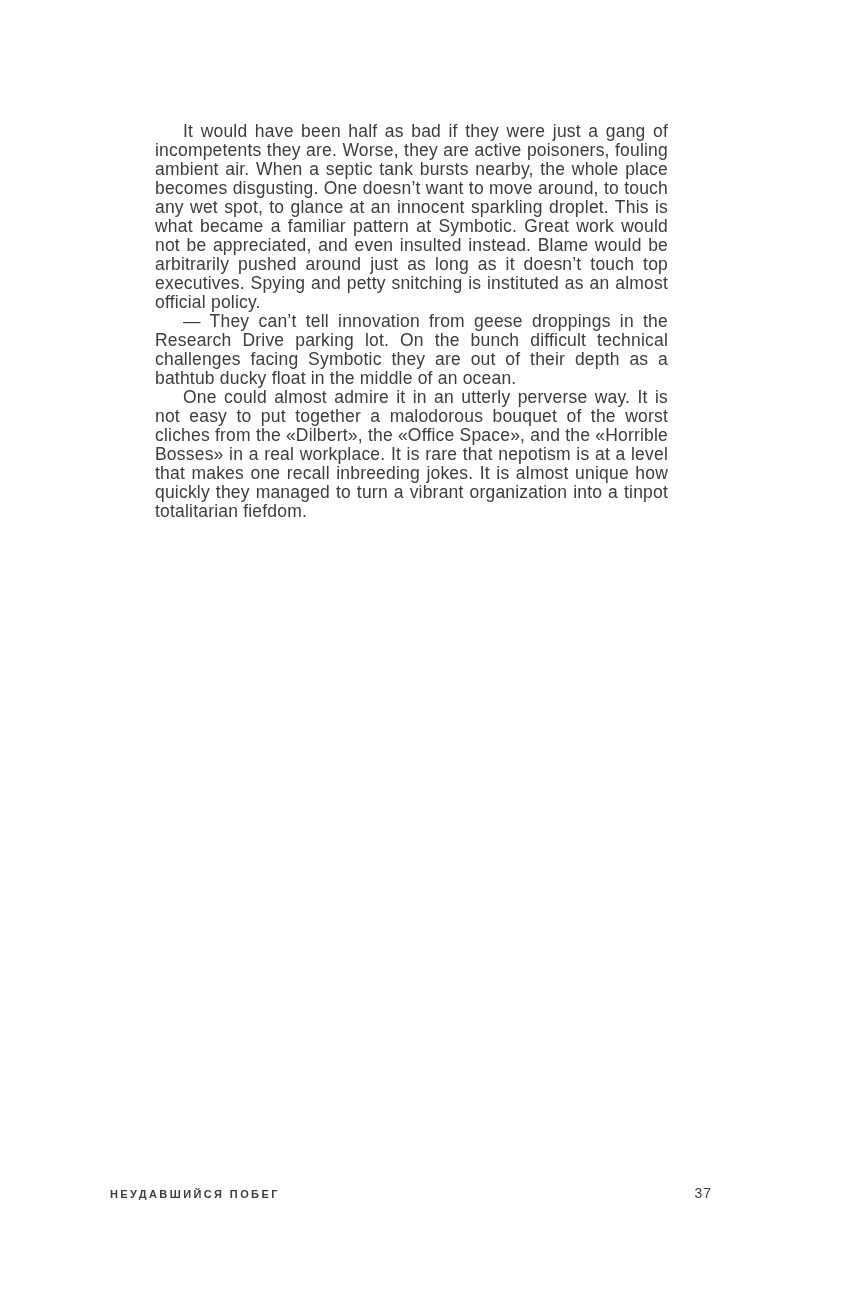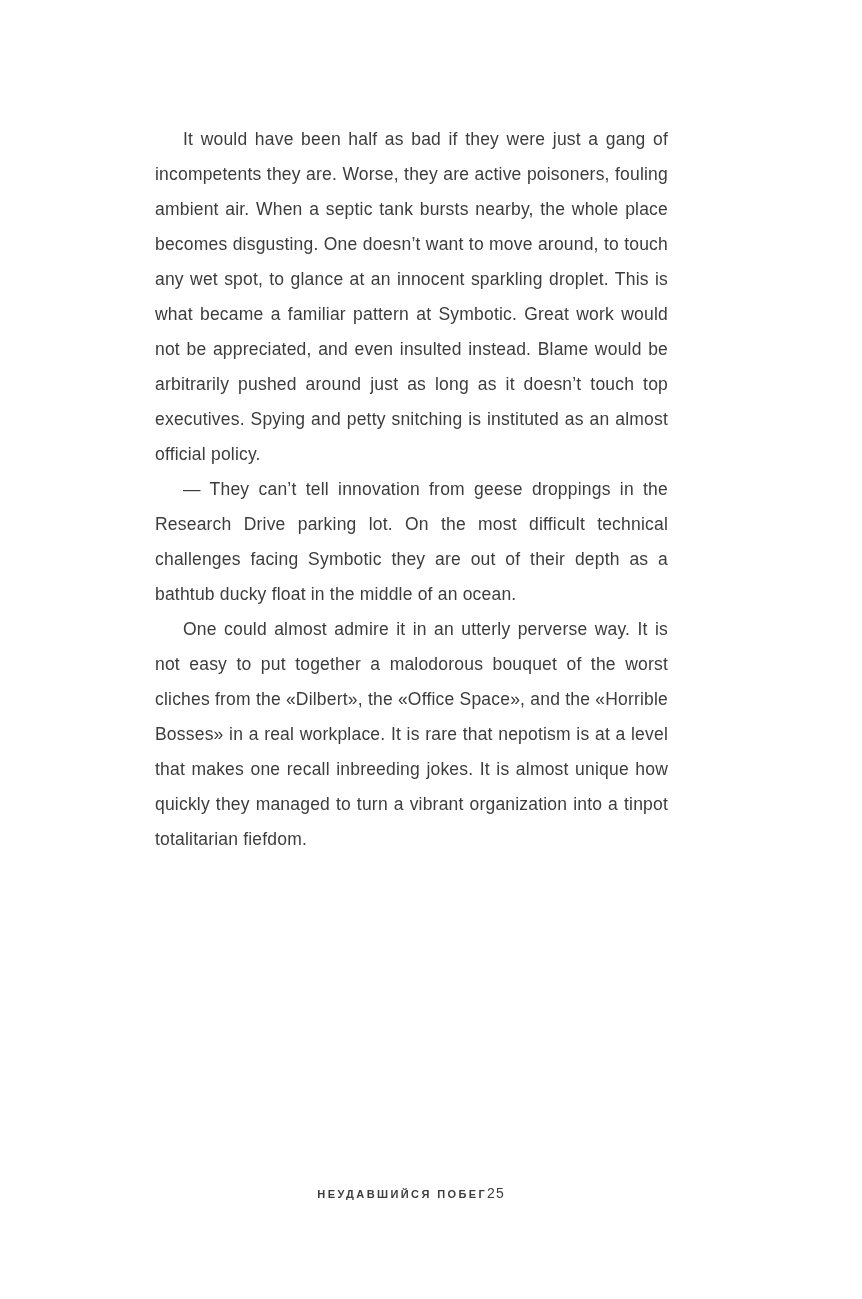--- a/index.html
+++ b/index.html
@@ -15,58 +15,58 @@
     font-family: "Liberation Sans", sans-serif;
     overflow: hidden;
   }
   .text-block {
     position: absolute;
     left: 155px;
     top: 122px;
     width: 513px;
     color: #3c3c3c;
     font-size: 17.5px;
-    line-height: 35px;
+    line-height: 19px;
     text-align: justify;
     letter-spacing: 0.2px;
     font-weight: 400;
   }
   .text-block p {
     margin: 0;
     padding: 0;
     text-indent: 28px;
   }
   .footer {
     position: absolute;
     left: 110px;
     right: 150px;
     top: 1185px;
     display: flex;
-    justify-content: center;
+    justify-content: space-between;
     align-items: baseline;
     color: #3c3c3c;
   }
   .running-title {
     font-size: 11px;
     font-weight: 700;
     letter-spacing: 2.4px;
   }
   .page-number {
     font-size: 14px;
     font-weight: 500;
     letter-spacing: 1px;
   }
 </style>
 </head>
 <body>
 
 <div class="page">
   <div class="text-block">
     <p>It would have been half as bad if they were just a gang of incompetents they are. Worse, they are active poisoners, fouling ambient air. When a septic tank bursts nearby, the whole place becomes disgusting. One doesn’t want to move around, to touch any wet spot, to glance at an innocent sparkling droplet. This is what became a familiar pattern at Symbotic. Great work would not be appreciated, and even insulted instead. Blame would be arbitrarily pushed around just as long as it doesn’t touch top executives. Spying and petty snitching is instituted as an almost official policy.</p>
-    <p>— They can’t tell innovation from geese droppings in the Research Drive parking lot. On the most difficult technical challenges facing Symbotic they are out of their depth as a bathtub ducky float in the middle of an ocean.</p>
+    <p>— They can’t tell innovation from geese droppings in the Research Drive parking lot. On the bunch difficult technical challenges facing Symbotic they are out of their depth as a bathtub ducky float in the middle of an ocean.</p>
     <p>One could almost admire it in an utterly perverse way. It is not easy to put together a malodorous bouquet of the worst cliches from the «Dilbert», the «Office Space», and the «Horrible Bosses» in a real workplace. It is rare that nepotism is at a level that makes one recall inbreeding jokes. It is almost unique how quickly they managed to turn a vibrant organization into a tinpot totalitarian fiefdom.</p>
   </div>
 
   <div class="footer">
     <span class="running-title">НЕУДАВШИЙСЯ ПОБЕГ</span>
-    <span class="page-number">25</span>
+    <span class="page-number">37</span>
   </div>
 </div>
 
 </body></html>

